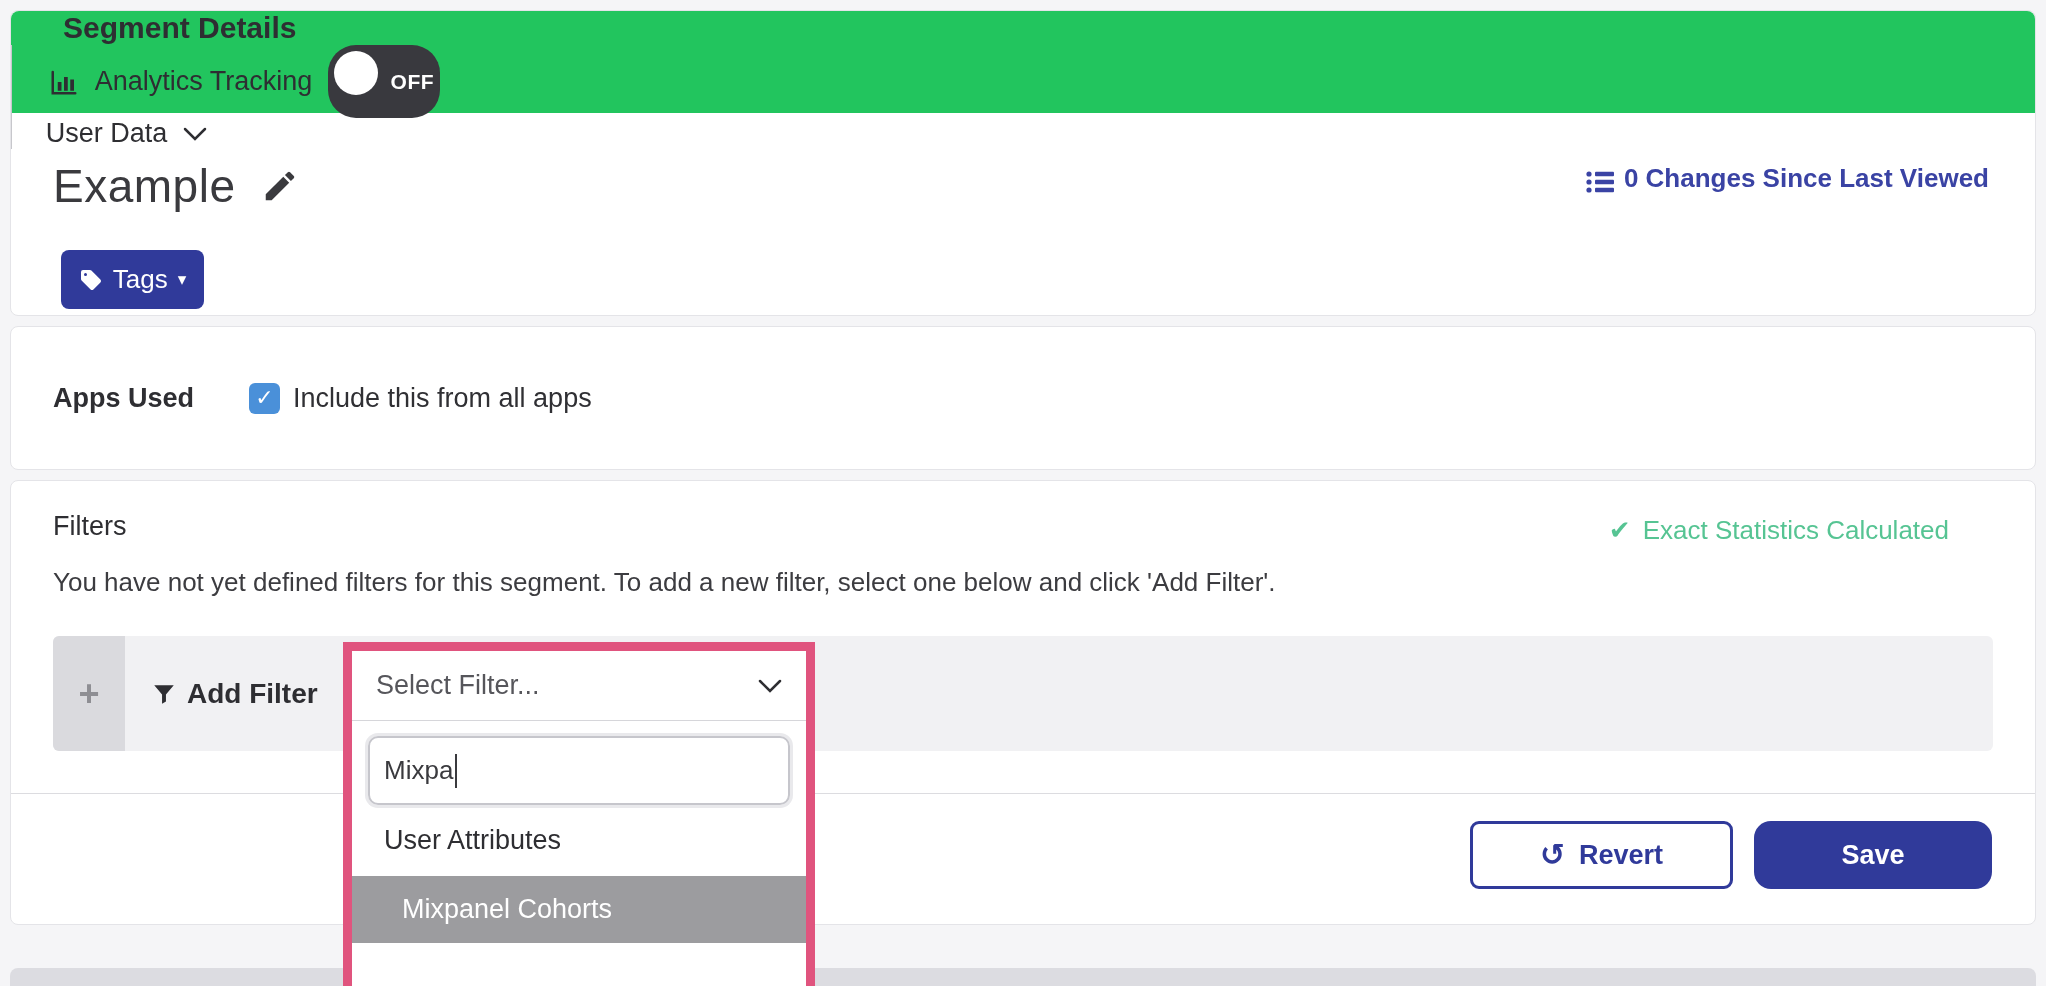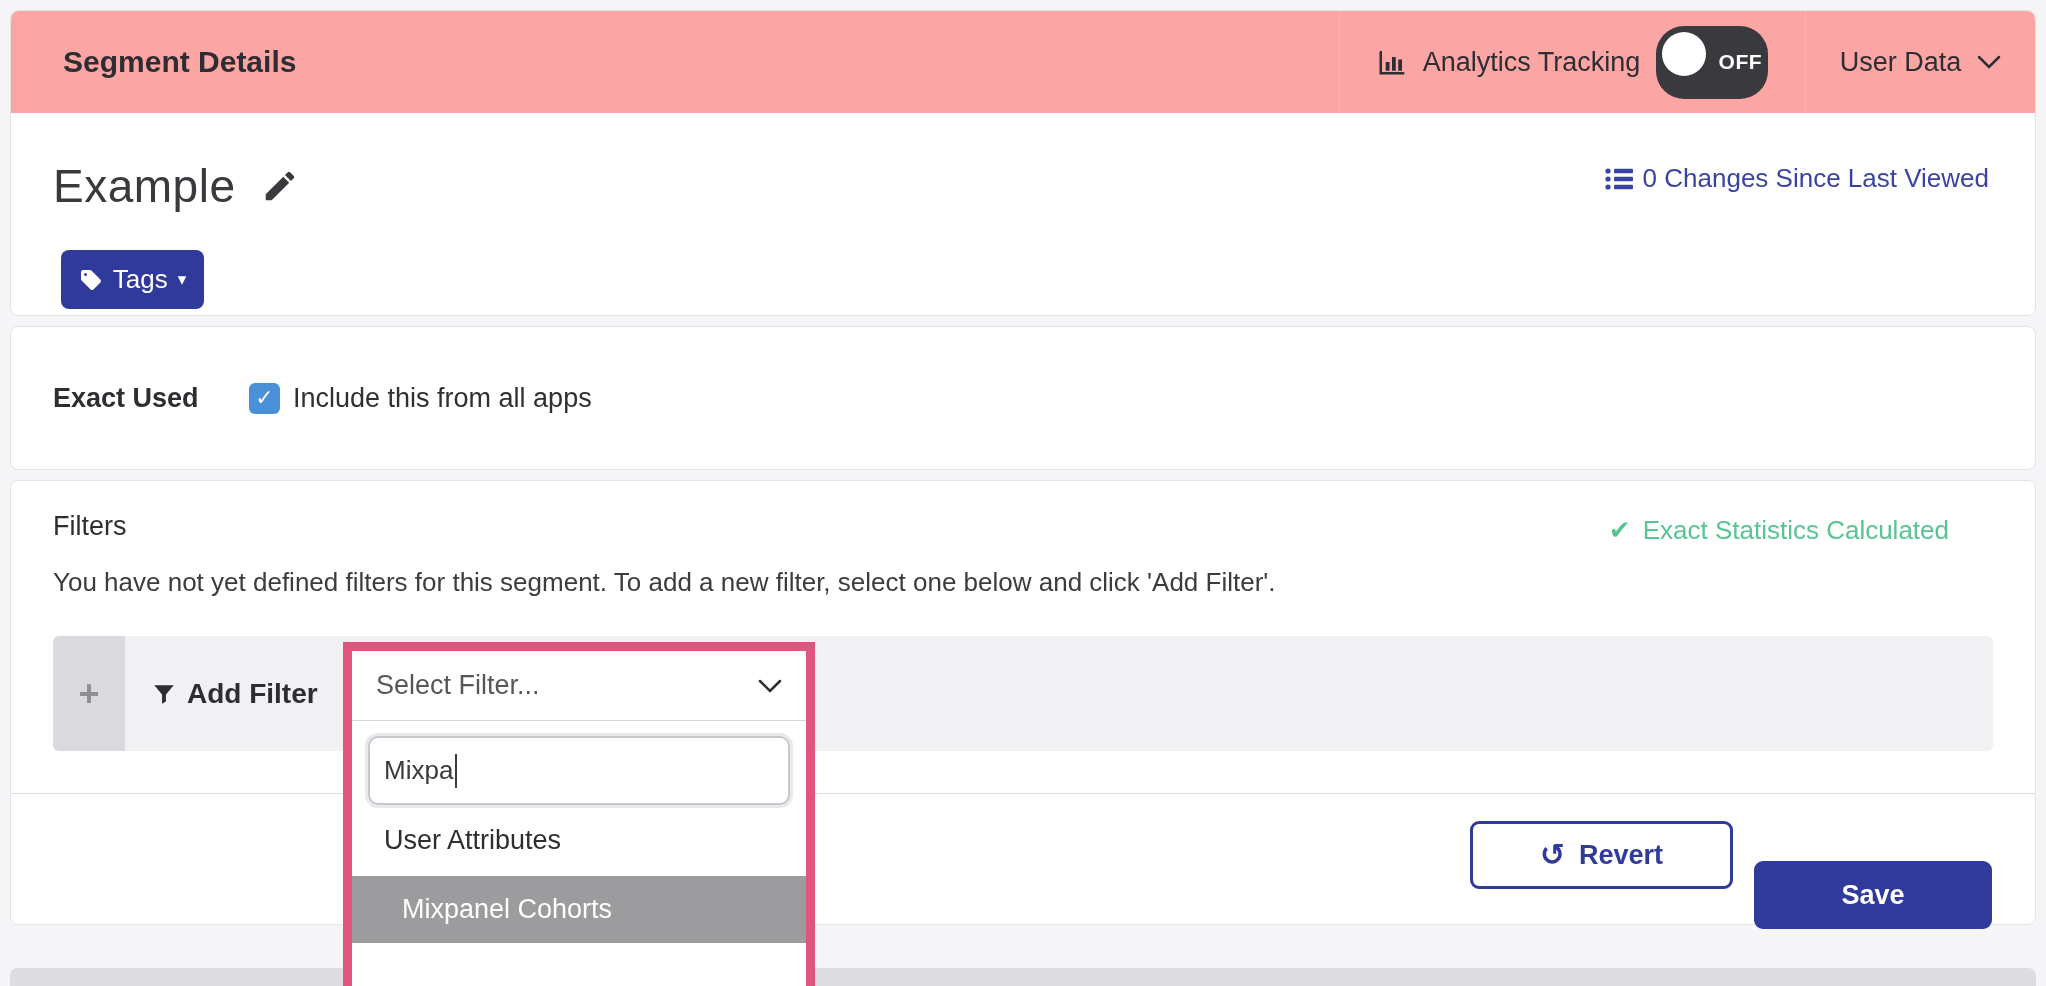--- a/index.html
+++ b/index.html
@@ -4,33 +4,33 @@
 <style>
   * { margin:0; padding:0; box-sizing:border-box; }
   html,body { width:2046px; height:986px; }
   body { font-family:"Liberation Sans","DejaVu Sans",sans-serif; background:#f5f5f7; color:#303034; }
   #app { position:relative; width:2046px; height:986px; overflow:hidden; }
 
   .card { position:absolute; left:10px; width:2026px; background:#fff; border:1px solid #e4e4e8; border-radius:8px; }
 
   
   #card-top { top:10px; height:306px; }
-  .top-header { display:flex; align-items:stretch; height:102px; background:#fca5a5; border-radius:8px 8px 0 0; }
+  .top-header { display:flex; align-items:stretch; height:102px; background:#22c55e; border-radius:8px 8px 0 0;flex-direction:column; }
   .page-title { flex:1; display:flex; align-items:center; padding-left:52px; font-size:30px; font-weight:700; color:#2e2e32; }
   .hdr-group { display:flex; align-items:center; justify-content:center; gap:16px; border-left:1px solid #c7c7cc; }
   .hdr-analytics { width:466px; }
   .hdr-userdata { width:230px; }
   .hdr-label { font-size:27px; color:#2e2e32; }
   .toggle { position:relative; width:112px; height:73px; border-radius:28px; background:#39393e; display:flex; align-items:center; cursor:pointer; }
   .toggle-knob { position:absolute; left:6px; top:6px; width:44px; height:44px; border-radius:50%; background:#fff; }
   .toggle-text { position:absolute; left:60px; width:48px; text-align:center; color:#fff; font-size:21px; font-weight:700; letter-spacing:.5px; }
 
   .segment-name { position:absolute; left:42px; top:148px; display:flex; align-items:center; gap:26px; }
   .segment-name .name-text { font-size:46px; color:#3a3a3e; letter-spacing:.5px; }
-  .changes-link { position:absolute; right:46px; top:152px; display:flex; align-items:center; gap:10px; color:#3a43a4; font-size:26px; cursor:pointer; }
+  .changes-link { position:absolute; right:46px; top:152px; display:flex; align-items:flex-end; gap:10px; color:#3a43a4; font-size:26px; cursor:pointer;font-weight:bold; }
   .btn-tags { position:absolute; left:50px; top:239px; width:143px; height:59px; background:#303a9a; border:none; border-radius:8px; display:flex; align-items:center; justify-content:center; gap:10px; color:#fff; font-size:26px; cursor:pointer; }
   .caret { font-size:17px; line-height:1; color:#fff; }
 
   
   #card-apps { top:326px; height:144px; display:flex; align-items:center; padding-left:42px; }
   .apps-label { font-size:27px; font-weight:700; color:#2e2e32; width:196px; }
   .checkbox { width:31px; height:31px; border-radius:6px; background:#4a90d9; display:flex; align-items:center; justify-content:center; color:#fff; font-size:22px; font-weight:700; cursor:pointer; }
   .checkbox-label { margin-left:13px; font-size:27px; color:#303034; }
 
   
@@ -41,21 +41,21 @@
   .filters-empty { position:absolute; left:42px; top:86px; font-size:26px; color:#3c3c40; }
 
   .add-row { position:absolute; left:42px; top:155px; width:1940px; height:115px; background:#f1f1f3; border-radius:6px; }
   .plus-cell { position:absolute; left:0; top:0; width:72px; height:115px; background:#dadade; border-radius:6px 0 0 6px; display:flex; align-items:center; justify-content:center; cursor:pointer; }
   .plus-glyph { font-size:36px; font-weight:700; color:#8e8e93; }
   .add-filter-label { position:absolute; left:98px; top:0; height:115px; display:flex; align-items:center; gap:10px; font-size:28px; font-weight:700; color:#2e2e32; }
 
   .footer-divider { position:absolute; left:0; top:312px; width:100%; height:1px; background:#dcdce0; }
   .btn-revert { position:absolute; left:1459px; top:340px; width:263px; height:68px; background:#fff; border:3px solid #303a9a; border-radius:9px; color:#303a9a; font-size:27px; font-weight:700; display:flex; align-items:center; justify-content:center; gap:14px; cursor:pointer; font-family:inherit; }
   .undo-glyph { font-size:30px; font-weight:700; line-height:1; }
-  .btn-save { position:absolute; left:1743px; top:340px; width:238px; height:68px; background:#303a9a; border:none; border-radius:9px; color:#fff; font-size:27px; font-weight:700; display:flex; align-items:center; justify-content:center; cursor:pointer; font-family:inherit;margin-top:40px; }
+  .btn-save { position:absolute; left:1743px; top:340px; width:238px; height:68px; background:#303a9a; border:none; border-radius:17px; color:#fff; font-size:27px; font-weight:700; display:flex; align-items:center; justify-content:center; cursor:pointer; font-family:inherit; }
 
   
   #bottom-strip { position:absolute; left:10px; top:968px; width:2026px; height:18px; background:#dcdce1; border-radius:8px 8px 0 0; }
 
   
   #annotation-box { position:absolute; left:343px; top:642px; width:472px; height:393px; border:9px solid #e0547e; z-index:20; background:#fff; }
   .dd-panel { width:100%; height:100%; background:#fff; }
   .select-row { height:70px; border-bottom:1px solid #d6d6da; display:flex; align-items:center; justify-content:space-between; padding:0 24px 0 24px; cursor:pointer; }
   .select-placeholder { font-size:27px; color:#56565b; }
   .search-box { margin:15px 16px 0 16px; height:69px; border:2px solid #c6c6cc; border-radius:10px; box-shadow:0 0 0 3px #e9e9ec; display:flex; align-items:center; padding-left:14px; cursor:text; }
@@ -129,21 +129,21 @@
         <svg width="24" height="24" viewBox="0 0 24 24" fill="#fff">
           <path d="M21.4 11.6l-9-9A2 2 0 0 0 11 2H4a2 2 0 0 0-2 2v7c0 .55.22 1.05.59 1.41l9 9a2 2 0 0 0 2.82 0l7-7a2 2 0 0 0 0-2.82zM6.5 8A1.5 1.5 0 1 1 8 6.5 1.5 1.5 0 0 1 6.5 8z"></path>
         </svg>
       </span>
       <span>Tags</span>
       <span class="caret">▾</span>
     </button>
   </div>
 
   <div class="card" id="card-apps">
-    <div class="apps-label">Exact Used</div>
+    <div class="apps-label">Apps Used</div>
     <div class="checkbox">
       <span>✓</span>
     </div>
     <div class="checkbox-label">Include this from all apps</div>
   </div>
 
   <div class="card" id="card-filters">
     <div class="filters-heading">Filters</div>
 
     <div class="exact-stats">

